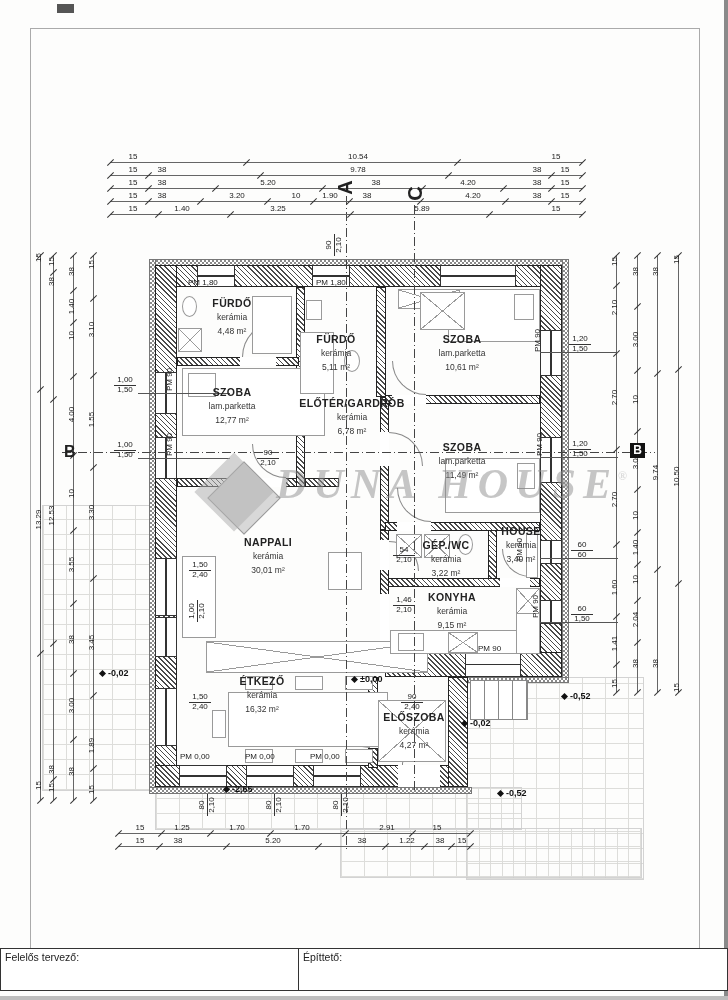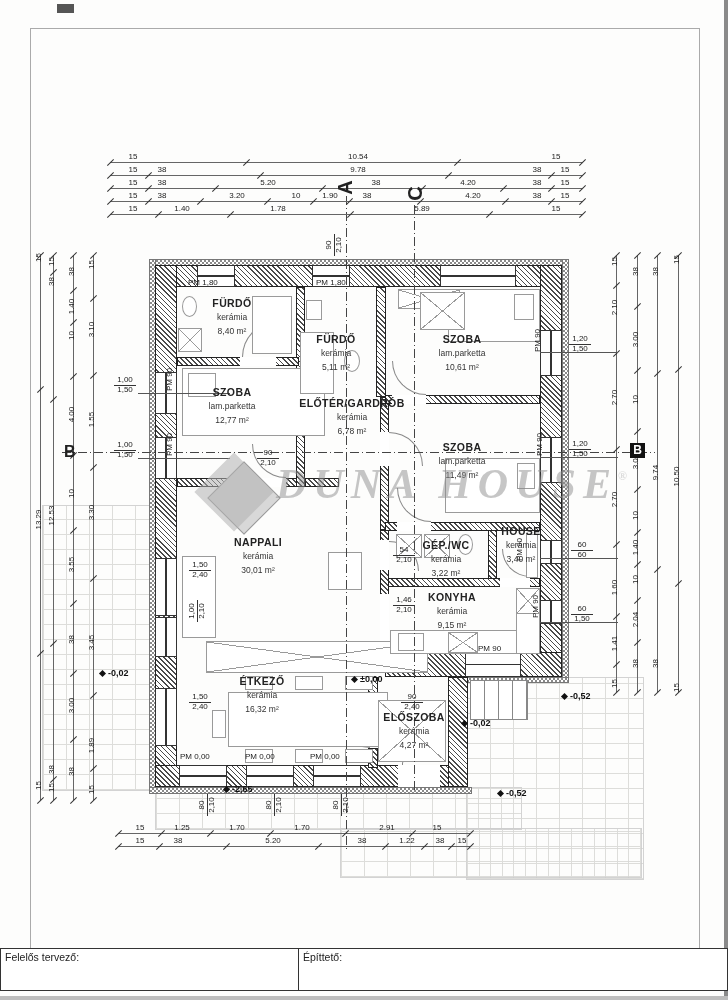--- a/index.html
+++ b/index.html
@@ -196,38 +196,38 @@
   <div class="mark" style="left:630px;top:443px;font-size:12px;background:#111;color:#fff;width:15px;height:15px;text-align:center;line-height:15px;">B</div>
 
   <div class="leader" style="left:138px;top:393px;width:92px;height:1px;"></div>
   <div class="leader" style="left:138px;top:458px;width:92px;height:1px;"></div>
   <div class="leader" style="left:540px;top:352px;width:78px;height:1px;"></div>
   <div class="leader" style="left:540px;top:457px;width:78px;height:1px;"></div>
   <div class="leader" style="left:540px;top:558px;width:78px;height:1px;"></div>
   <div class="leader" style="left:540px;top:622px;width:78px;height:1px;"></div>
 
   <div class="room" style="left:232px;top:296px;">
-    <span class="rn">FÜRDŐ</span><br><span class="rm">kerámia</span><br><span class="ra">8,40 m²</span>
+    <span class="rn">FÜRDŐ</span><br><span class="rm">kerámia</span><br><span class="ra">4,48 m²</span>
   </div>
   <div class="room" style="left:336px;top:332px;">
     <span class="rn">FÜRDŐ</span><br><span class="rm">kerámia</span><br><span class="ra">5,11 m²</span>
   </div>
   <div class="room" style="left:462px;top:332px;">
     <span class="rn">SZOBA</span><br><span class="rm">lam.parketta</span><br><span class="ra">10,61 m²</span>
   </div>
   <div class="room" style="left:232px;top:385px;">
     <span class="rn">SZOBA</span><br><span class="rm">lam.parketta</span><br><span class="ra">12,77 m²</span>
   </div>
   <div class="room" style="left:352px;top:396px;">
     <span class="rn">ELŐTÉR/GARDRÓB</span><br><span class="rm">kerámia</span><br><span class="ra">6,78 m²</span>
   </div>
   <div class="room" style="left:462px;top:440px;">
     <span class="rn">SZOBA</span><br><span class="rm">lam.parketta</span><br><span class="ra">11,49 m²</span>
   </div>
-  <div class="room" style="left:258px;top:535px;text-align:center;">
+  <div class="room" style="left:268px;top:535px;text-align:center;">
     <span class="rn">NAPPALI</span><br><span class="rm">kerámia</span><br><span class="ra">30,01 m²</span>
   </div>
   <div class="room" style="left:446px;top:538px;">
     <span class="rn">GÉP./WC</span><br><span class="rm">kerámia</span><br><span class="ra">3,22 m²</span>
   </div>
   <div class="room" style="left:521px;top:524px;">
     <span class="rn">HOUSE</span><br><span class="rm">kerámia</span><br><span class="ra">3,40 m²</span>
   </div>
   <div class="room" style="left:452px;top:590px;">
     <span class="rn">KONYHA</span><br><span class="rm">kerámia</span><br><span class="ra">9,15 m²</span>
@@ -386,21 +386,21 @@
       <span class="tick" style="left: 262.5px; top: 201px; position: absolute; transform: rotate(-45deg);"></span>
       <span class="tick" style="left: 309px; top: 201px; position: absolute; transform: rotate(-45deg);"></span>
       <span class="tick" style="left: 344.5px; top: 201px; position: absolute; transform: rotate(-45deg);"></span>
       <span class="tick" style="left: 416px; top: 201px; position: absolute; transform: rotate(-45deg);"></span>
       <span class="tick" style="left: 501px; top: 201px; position: absolute; transform: rotate(-45deg);"></span>
       <span class="tick" style="left: 547px; top: 201px; position: absolute; transform: rotate(-45deg);"></span>
       <span class="tick" style="left: 578px; top: 201px; position: absolute; transform: rotate(-45deg);"></span>
       <span class="dline" style="left: 110px; top: 214px; width: 472px; height: 1px; position: absolute;"></span>
       <span class="dnum" style="left: 133px; top: 204px; position: absolute; transform: translateX(-50%);">15</span>
       <span class="dnum" style="left: 182px; top: 204px; position: absolute; transform: translateX(-50%);">1.40</span>
-      <span class="dnum" style="left: 278px; top: 204px; position: absolute; transform: translateX(-50%);">1.78</span>
+      <span class="dnum" style="left: 278px; top: 204px; position: absolute; transform: translateX(-50%);">3.25</span>
       <span class="dnum" style="left: 422px; top: 204px; position: absolute; transform: translateX(-50%);">5.89</span>
       <span class="dnum" style="left: 556px; top: 204px; position: absolute; transform: translateX(-50%);">15</span>
       <span class="tick" style="left: 106px; top: 214px; position: absolute; transform: rotate(-45deg);"></span>
       <span class="tick" style="left: 153.5px; top: 214px; position: absolute; transform: rotate(-45deg);"></span>
       <span class="tick" style="left: 226px; top: 214px; position: absolute; transform: rotate(-45deg);"></span>
       <span class="tick" style="left: 346px; top: 214px; position: absolute; transform: rotate(-45deg);"></span>
       <span class="tick" style="left: 485px; top: 214px; position: absolute; transform: rotate(-45deg);"></span>
       <span class="tick" style="left: 578px; top: 214px; position: absolute; transform: rotate(-45deg);"></span>
       <span class="dline" style="left: 118px; top: 833px; width: 352px; height: 1px; position: absolute;"></span>
       <span class="dnum" style="left: 140px; top: 823px; position: absolute; transform: translateX(-50%);">15</span>

